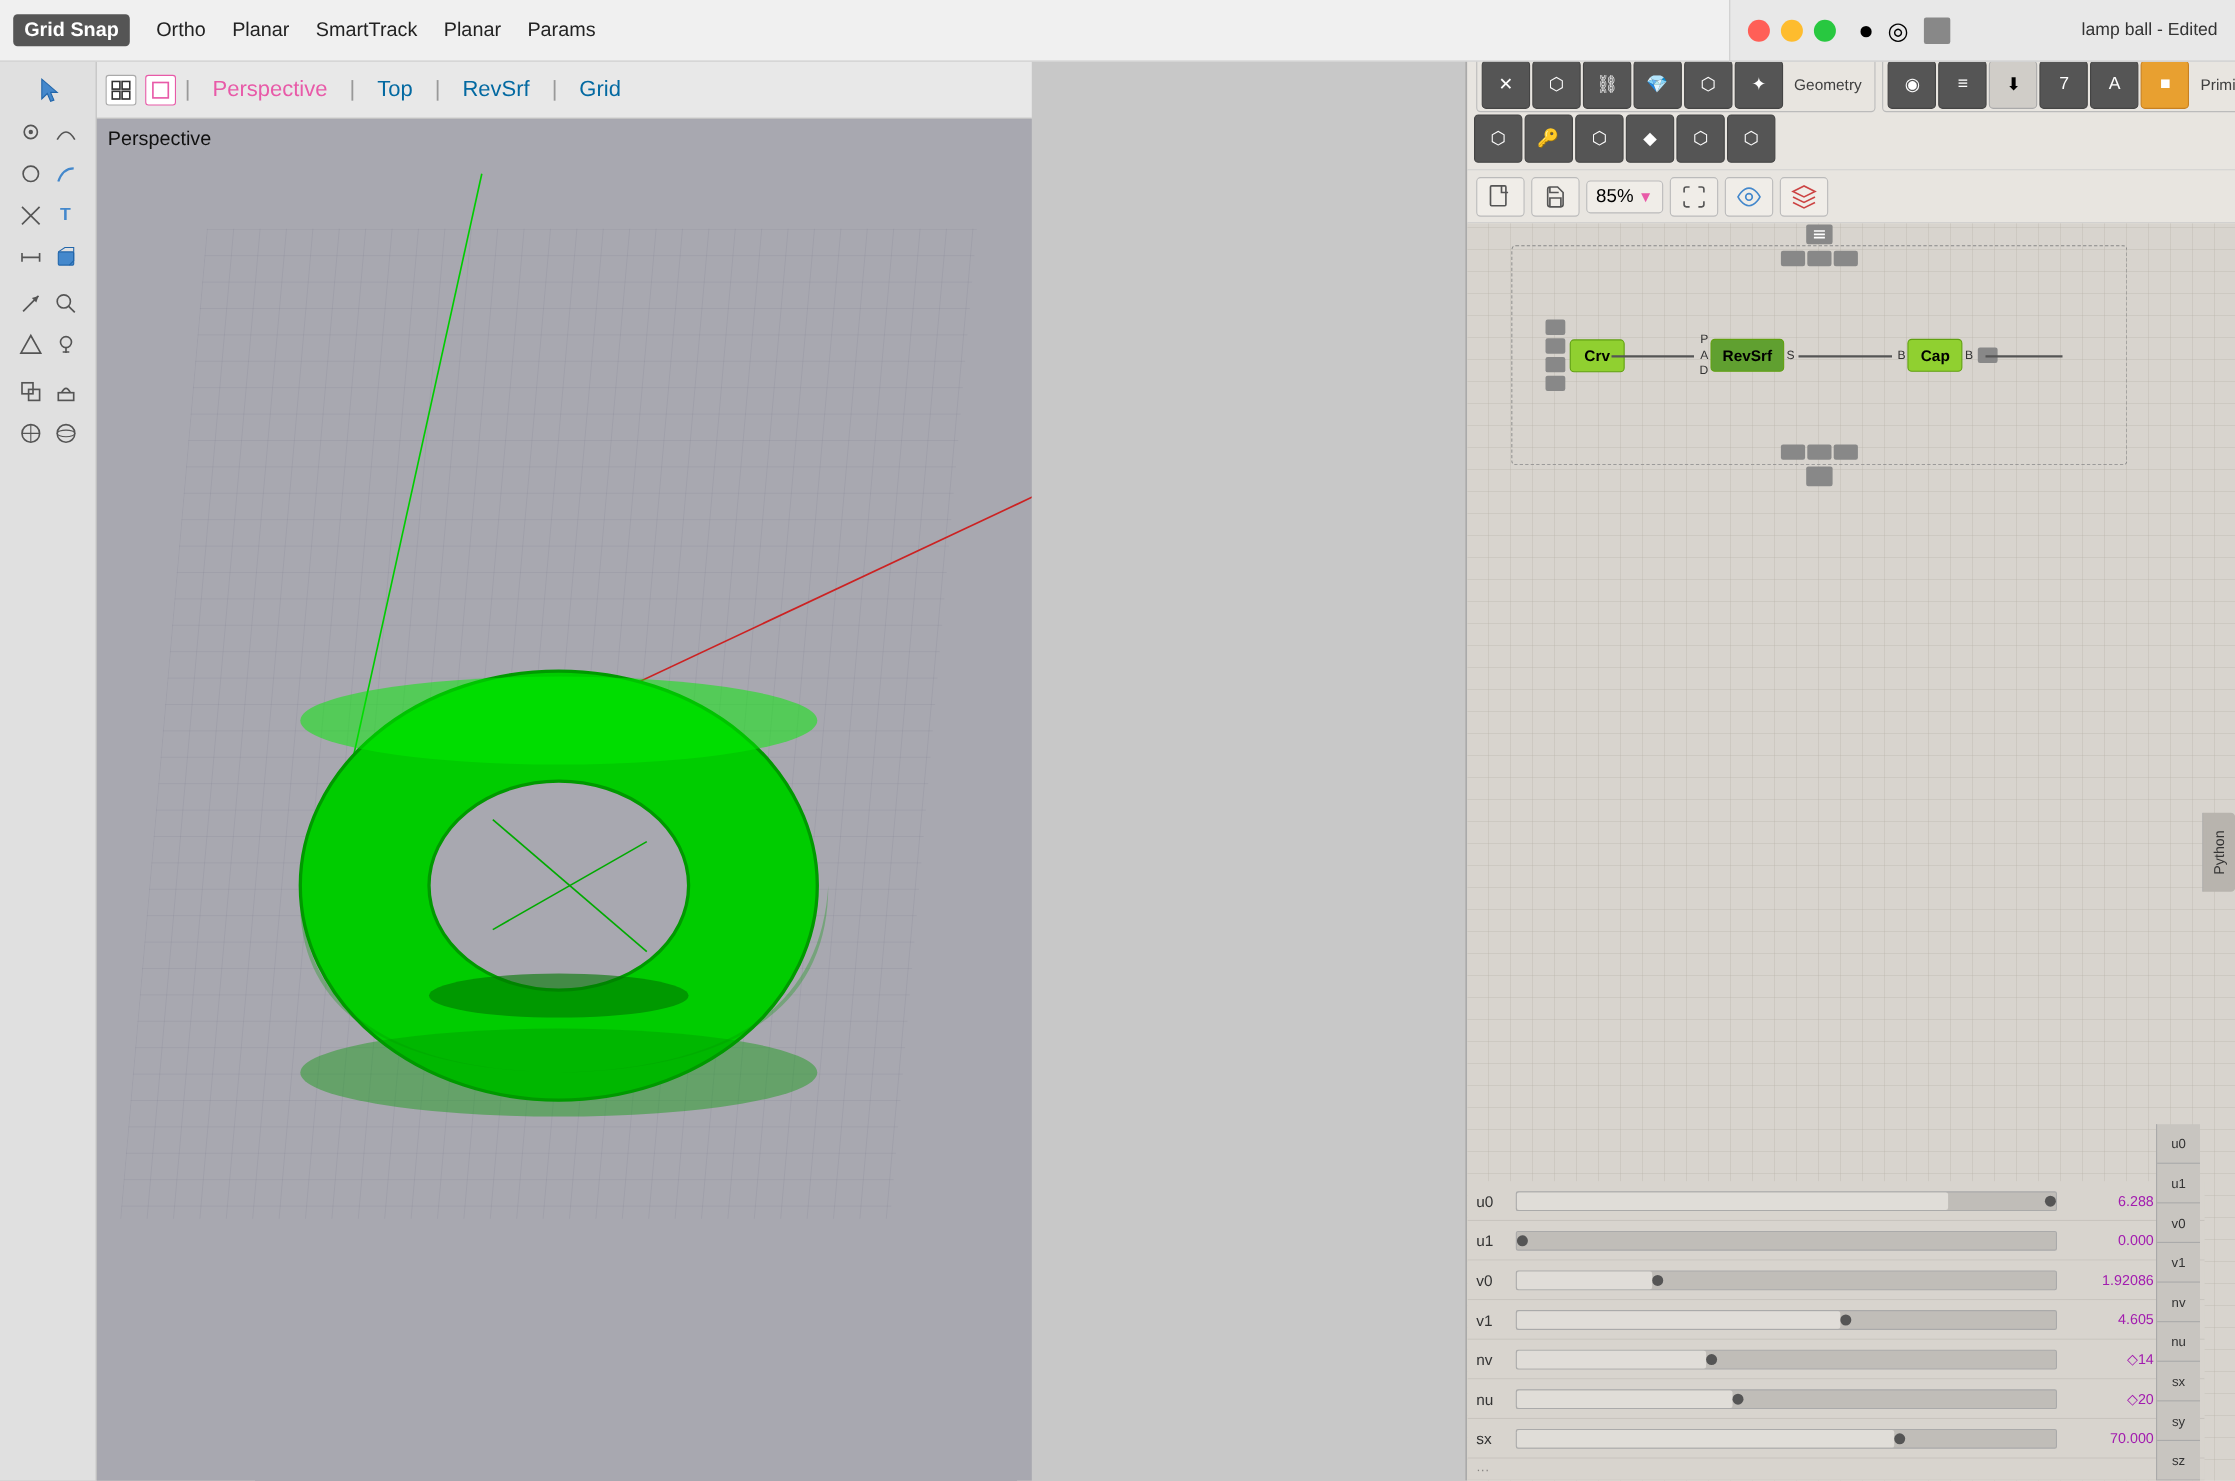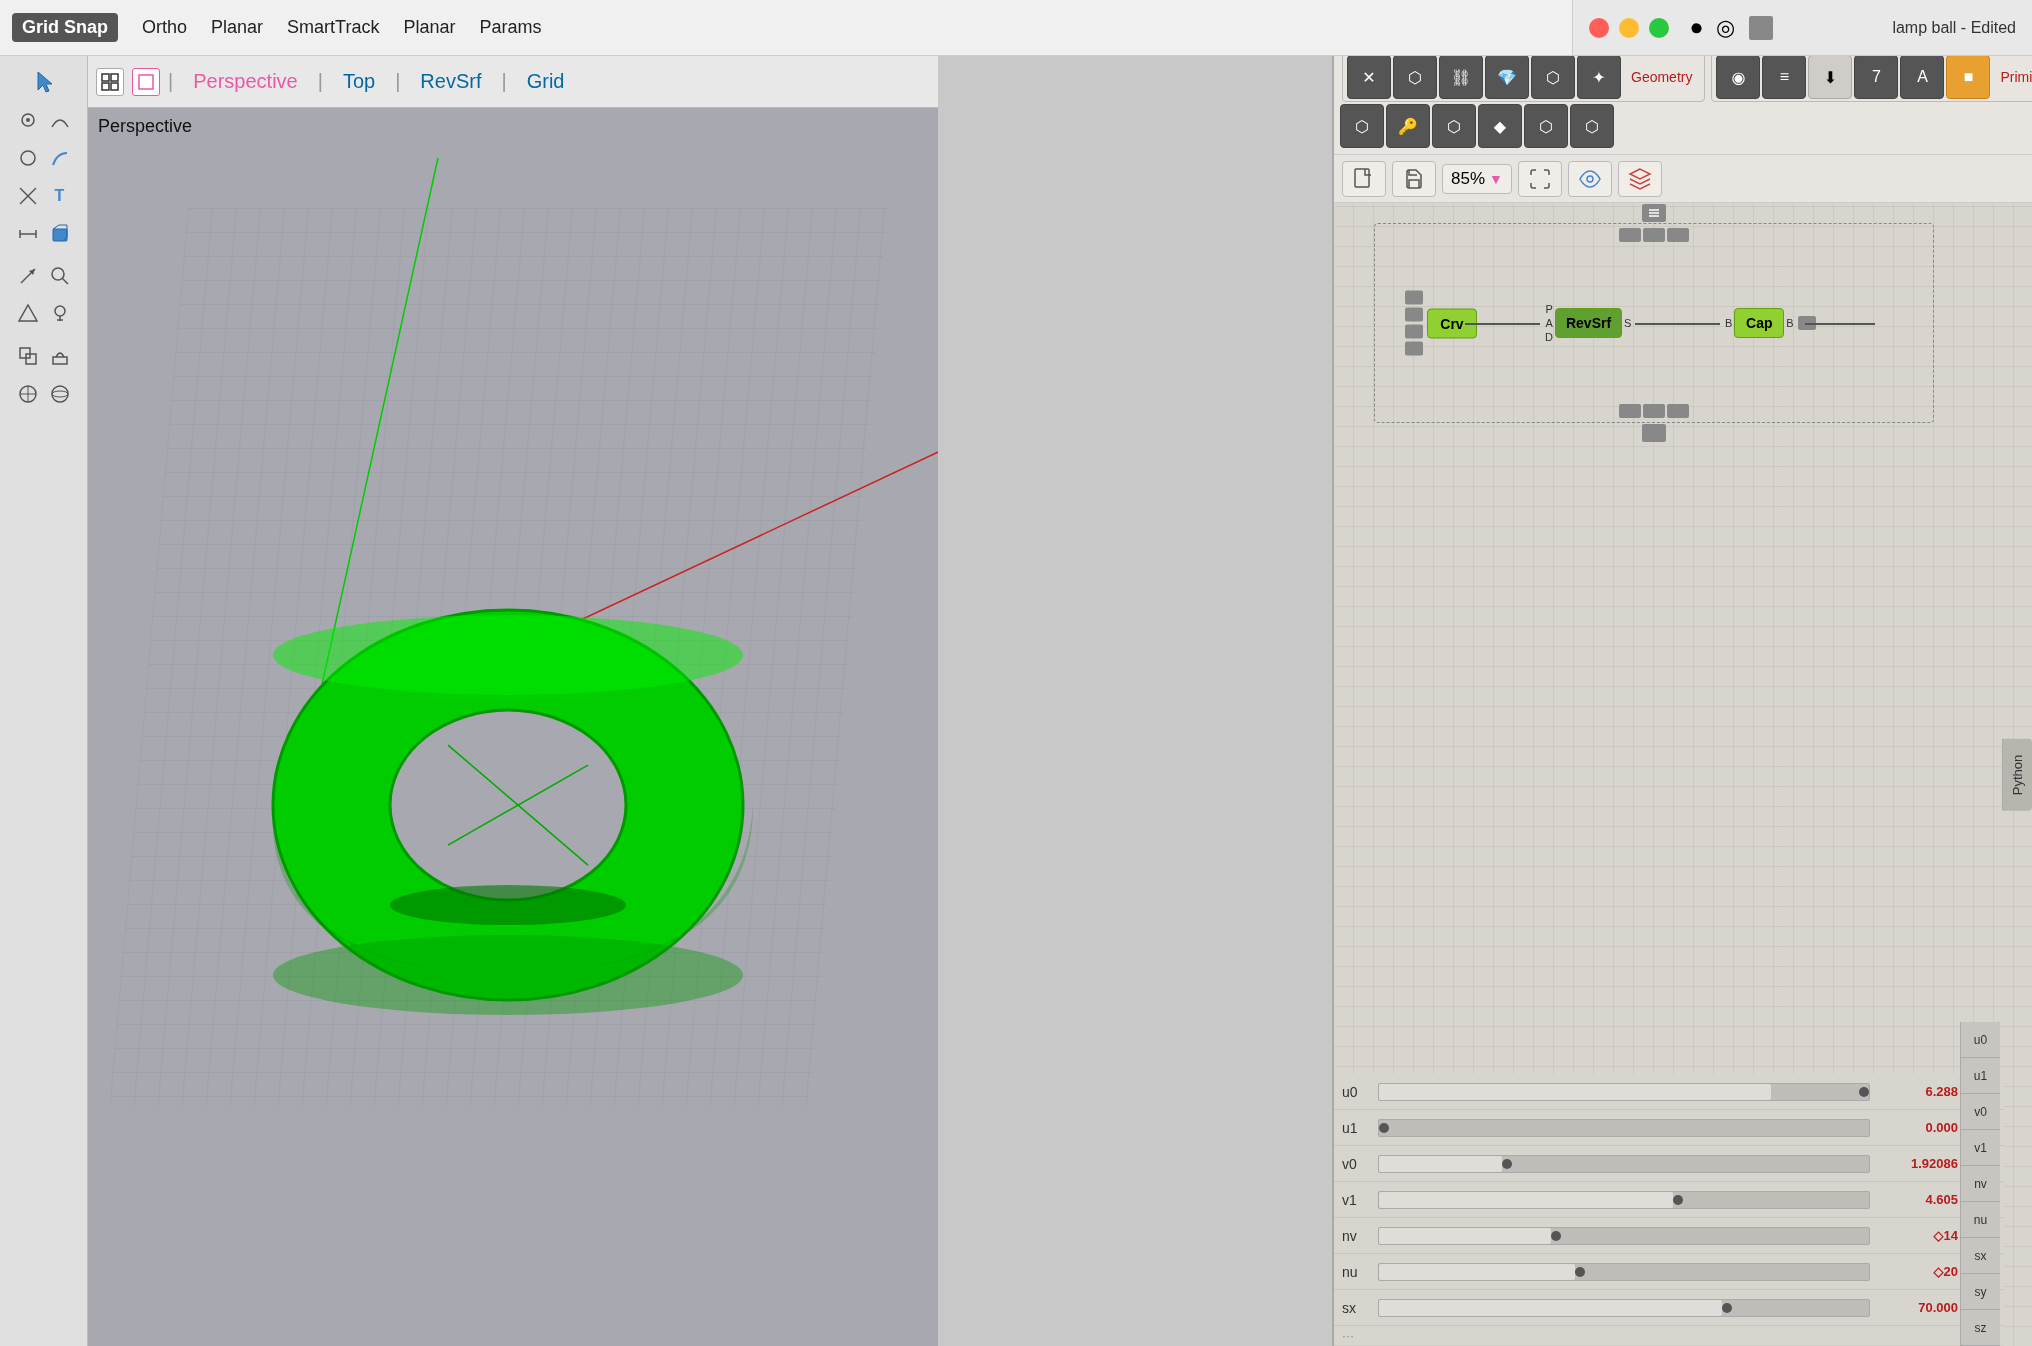--- a/index.html
+++ b/index.html
@@ -123,21 +123,21 @@
       width: 44px; height: 44px;
       background: #d0cdc8;
       border: 1px solid #aaa;
       border-radius: 4px;
       display: flex; align-items: center; justify-content: center;
       cursor: pointer; font-size: 16px;
     }
     .pal-icon.dark { background: #555; color: #fff; border-color: #444; }
     .pal-icon.orange { background: #e8a030; color: #fff; border-color: #c88020; }
     .pal-section-label {
-      font-size: 14px; color: #b91c1c; padding: 2px 8px; text-align: center;
+      font-size: 14px; color: #404040; padding: 2px 8px; text-align: center;
     }
     .palette-section {
       display: flex; align-items: center;
       border: 1px solid #bbb; border-radius: 4px;
       padding: 2px 4px; margin: 0 2px; gap: 2px;
     }
 
     
     #gh-action-bar {
       height: 48px;
@@ -209,21 +209,21 @@
       background: #c0bdb8;
       border-radius: 2px;
       border: 1px solid #aaa;
       position: relative; margin: 0 8px;
     }
     .param-slider-fill {
       height: 100%; background: #e0ddd8;
       border-radius: 2px;
     }
     .param-value {
-      font-size: 13px; color: #b91c1c; min-width: 80px; text-align: right; font-weight: bold;
+      font-size: 13px; color: #a21caf; min-width: 80px; text-align: right;
     }
     .param-dot {
       width: 10px; height: 10px; border-radius: 50%;
       background: #555; position: absolute; right: 0; top: 50%; transform: translateY(-50%);
     }
     .python-label {
       writing-mode: vertical-rl;
       text-orientation: mixed;
       transform: rotate(180deg);
       font-size: 13px; color: #333;

